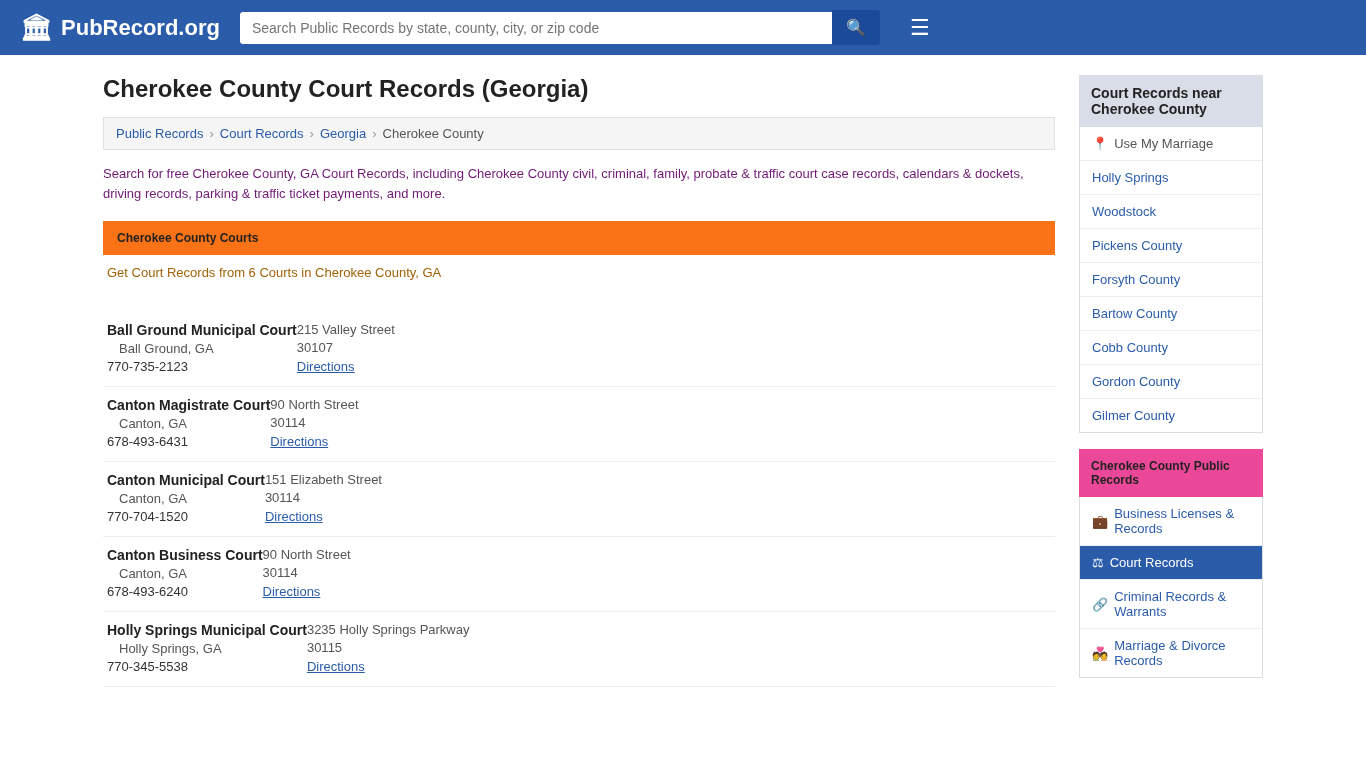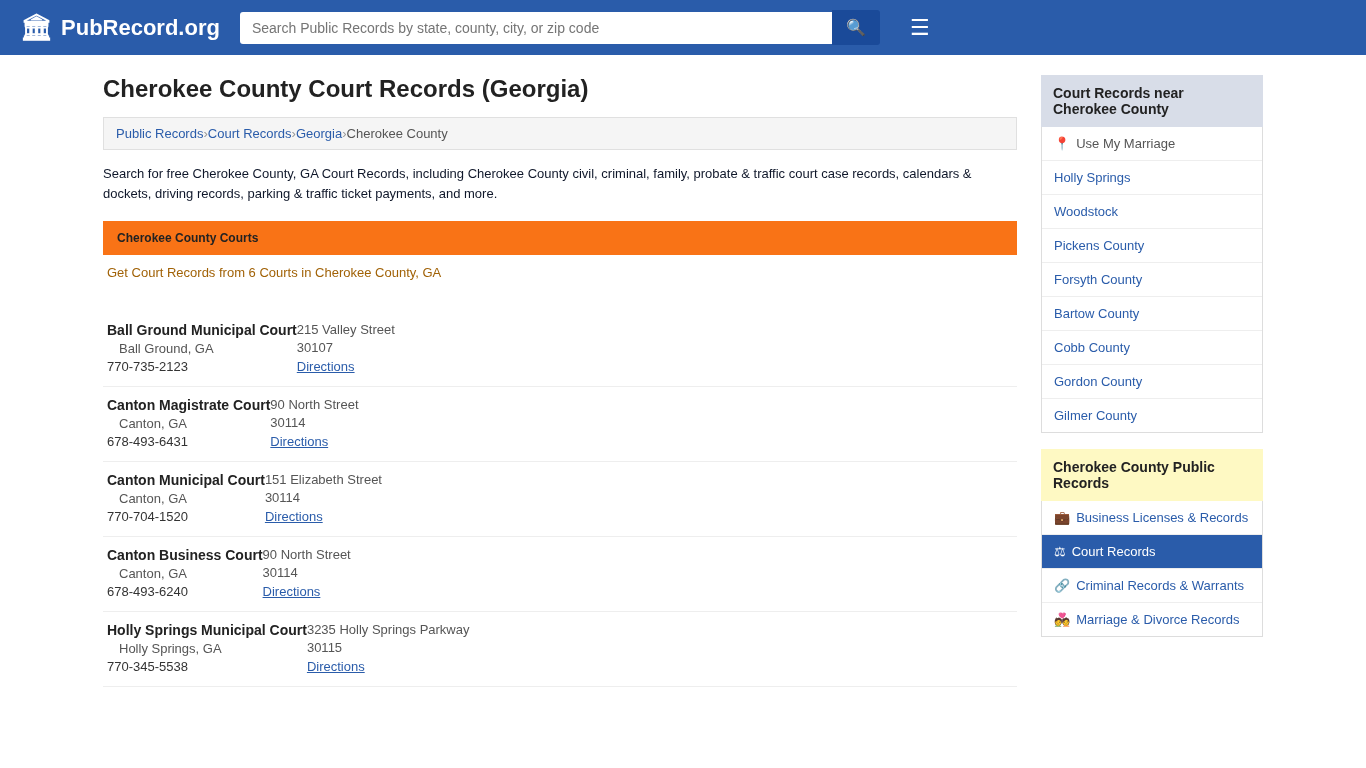--- a/index.html
+++ b/index.html
@@ -78,32 +78,33 @@
     }
     .breadcrumb {
       background: #f5f5f5;
       border: 1px solid #e0e0e0;
       padding: 8px 12px;
       font-size: 13px;
       color: #555;
       margin-bottom: 14px;
       display: flex;
       align-items: center;
+      gap: 6px;
       flex-wrap: wrap;
     }
     .breadcrumb a {
       color: #2a5caa;
       text-decoration: none;
     }
     .breadcrumb .sep {
       color: #999;
     }
     .description {
       font-size: 13px;
-      color: #0f172a;
+      color: #701a75;
       margin-bottom: 18px;
       line-height: 1.5;
     }
 
     .section-header {
       background: #f97316;
       padding: 10px 14px;
       font-size: 12px;
       font-weight: bold;
       color: #222;
@@ -156,21 +157,21 @@
     }
     .directions-link {
       color: #2a5caa;
       text-decoration: underline;
       font-size: 13px;
       cursor: pointer;
     }
 
     
     .sidebar {
-      width: 222px;
+      width: 184px;
       flex-shrink: 0;
     }
     .sidebar-section-header {
       background: #d8dde8;
       padding: 10px 12px;
       font-size: 14px;
       font-weight: bold;
       color: #222;
       margin-bottom: 0;
     }
@@ -197,23 +198,23 @@
     }
     .sidebar-item.active {
       background: #2a5caa;
       color: #fff;
     }
     .sidebar-icon {
       font-size: 13px;
       flex-shrink: 0;
     }
     .sidebar-section-header2 {
-      background: #fef9c3;
+      background: #ec4899;
       padding: 10px 12px;
-      font-size: 14px;
+      font-size: 12px;
       font-weight: bold;
       color: #222;
       margin-top: 11px;
       margin-bottom: 0;
     }
   </style>
 </head>
 <body>
 
 <header class="header">

